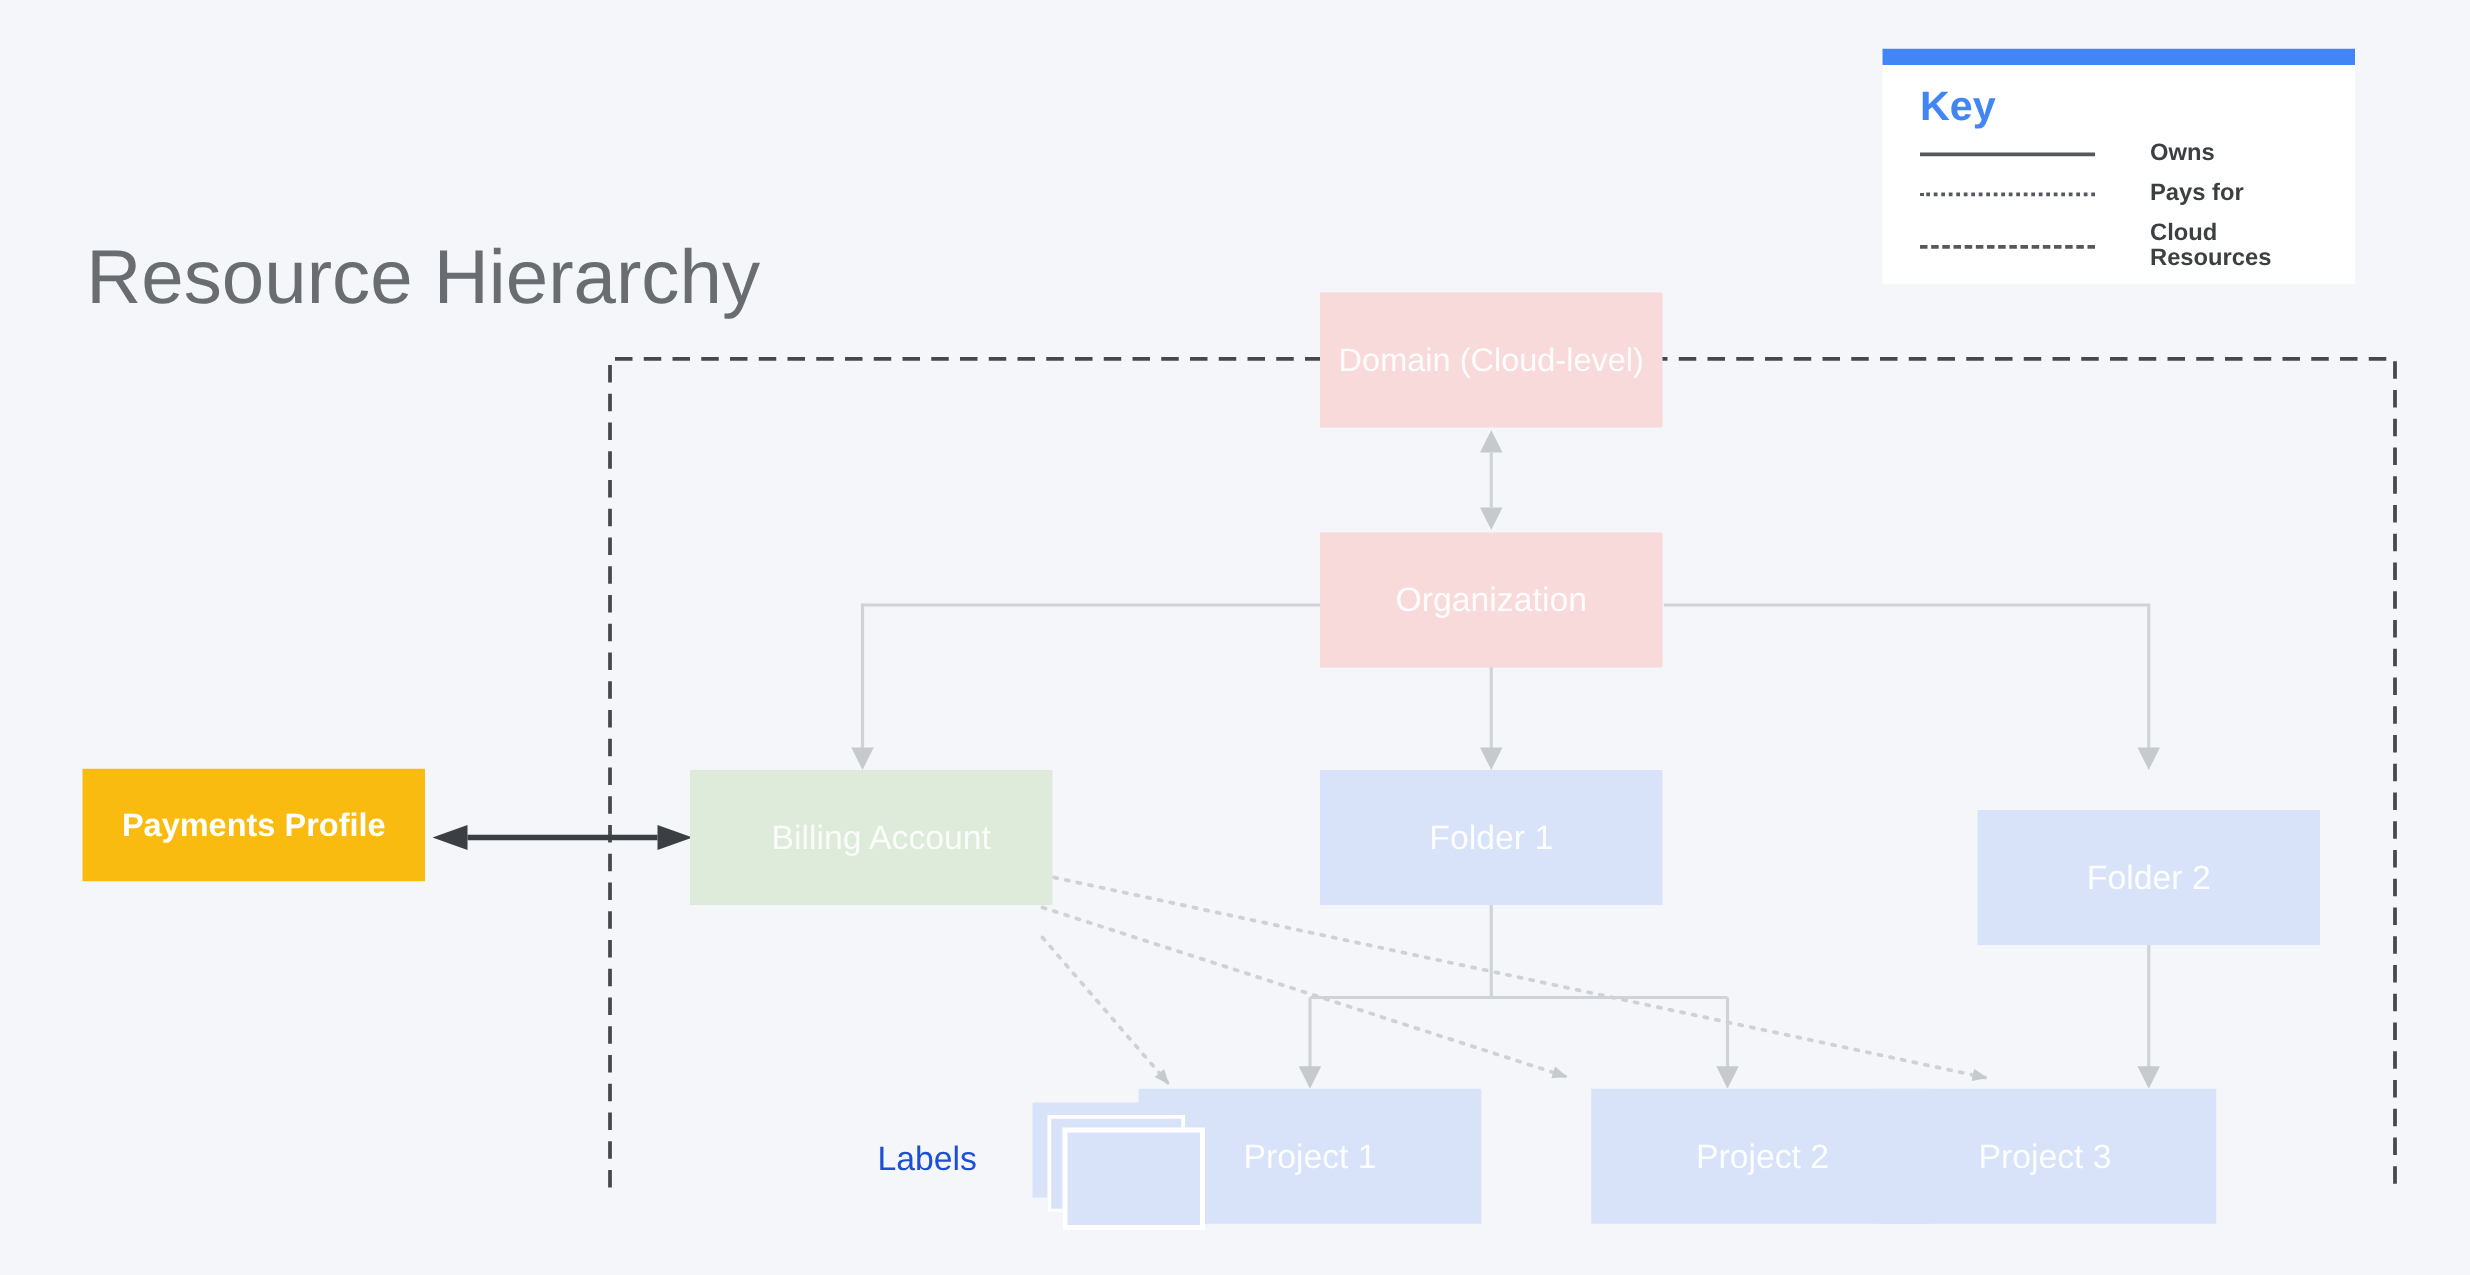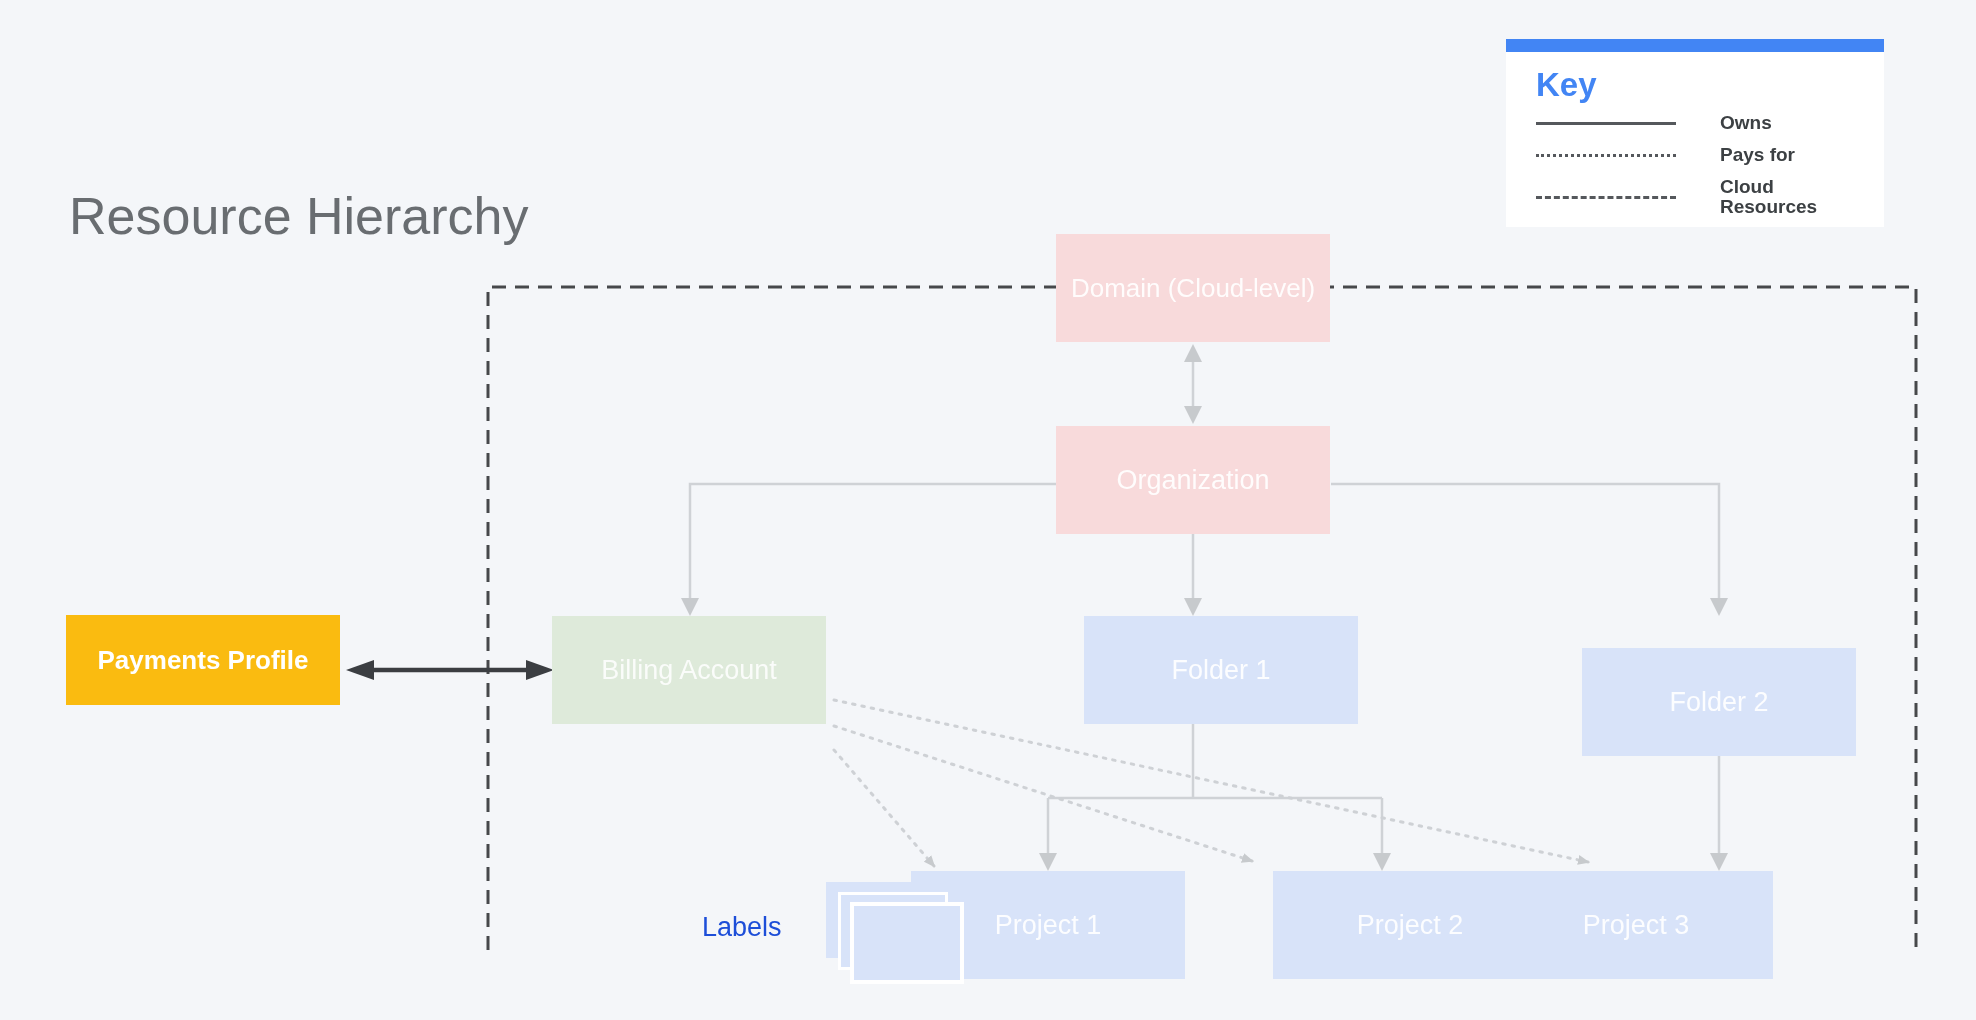--- a/index.html
+++ b/index.html
@@ -2,38 +2,38 @@
 <html><head>
 <meta charset="utf-8">
 <style>
   html,body{margin:0;padding:0;background:#f4f6f9;}
   #stage{
     position:relative;width:1976px;height:1020px;overflow:hidden;
     background:#f4f6f9;font-family:"Liberation Sans",sans-serif;
   }
   #connectors{position:absolute;left:0;top:0;z-index:1;}
   .page-title{
-    position:absolute;left:69px;top:186px;font-size:52px;color:#696d71;
+    position:absolute;left:69px;top:186px;font-size:61px;color:#696d71;
     letter-spacing:0;z-index:2;
   }
   .node{
     position:absolute;width:274px;height:108px;display:flex;align-items:center;
     justify-content:center;font-size:27px;color:rgba(255,255,255,0.92);
     z-index:2;text-align:center;
   }
   .node.pink{background:#f8dadb;}
   .node.blue{background:#d8e3f9;}
-  .node.green{background:#deeada;color:rgba(255,255,255,0.85);}
+  .node.green{background:#deeada;color:rgba(255,255,255,0.85);padding-left:16px;}
   .node.yellow{
     background:#fabb10;color:#ffffff;font-weight:bold;font-size:26px;height:90px;
   }
   #node-domain{left:1056px;top:234px;font-size:26px;}
   #node-organization{left:1056px;top:426px;}
   #node-billing{left:552px;top:616px;}
-  #node-folder1{left:1056px;top:616px;margin-left:28px;}
+  #node-folder1{left:1056px;top:616px;}
   #node-folder2{left:1582px;top:616px;margin-top:32px;}
   #node-project1{left:911px;top:871px;text-align:center;}
   #node-project2{left:1245px;top:871px;margin-left:28px;}
   #node-project3{left:1499px;top:871px;}
   #node-payments{left:66px;top:615px;}
   .labels-caption{
     position:absolute;left:702px;top:912px;font-size:27px;color:#1d4ed8;z-index:3;
   }
   .labels-icon{position:absolute;left:826px;top:882px;width:134px;height:102px;z-index:3;}
   .labels-icon .card{position:absolute;background:#d8e3f9;}

